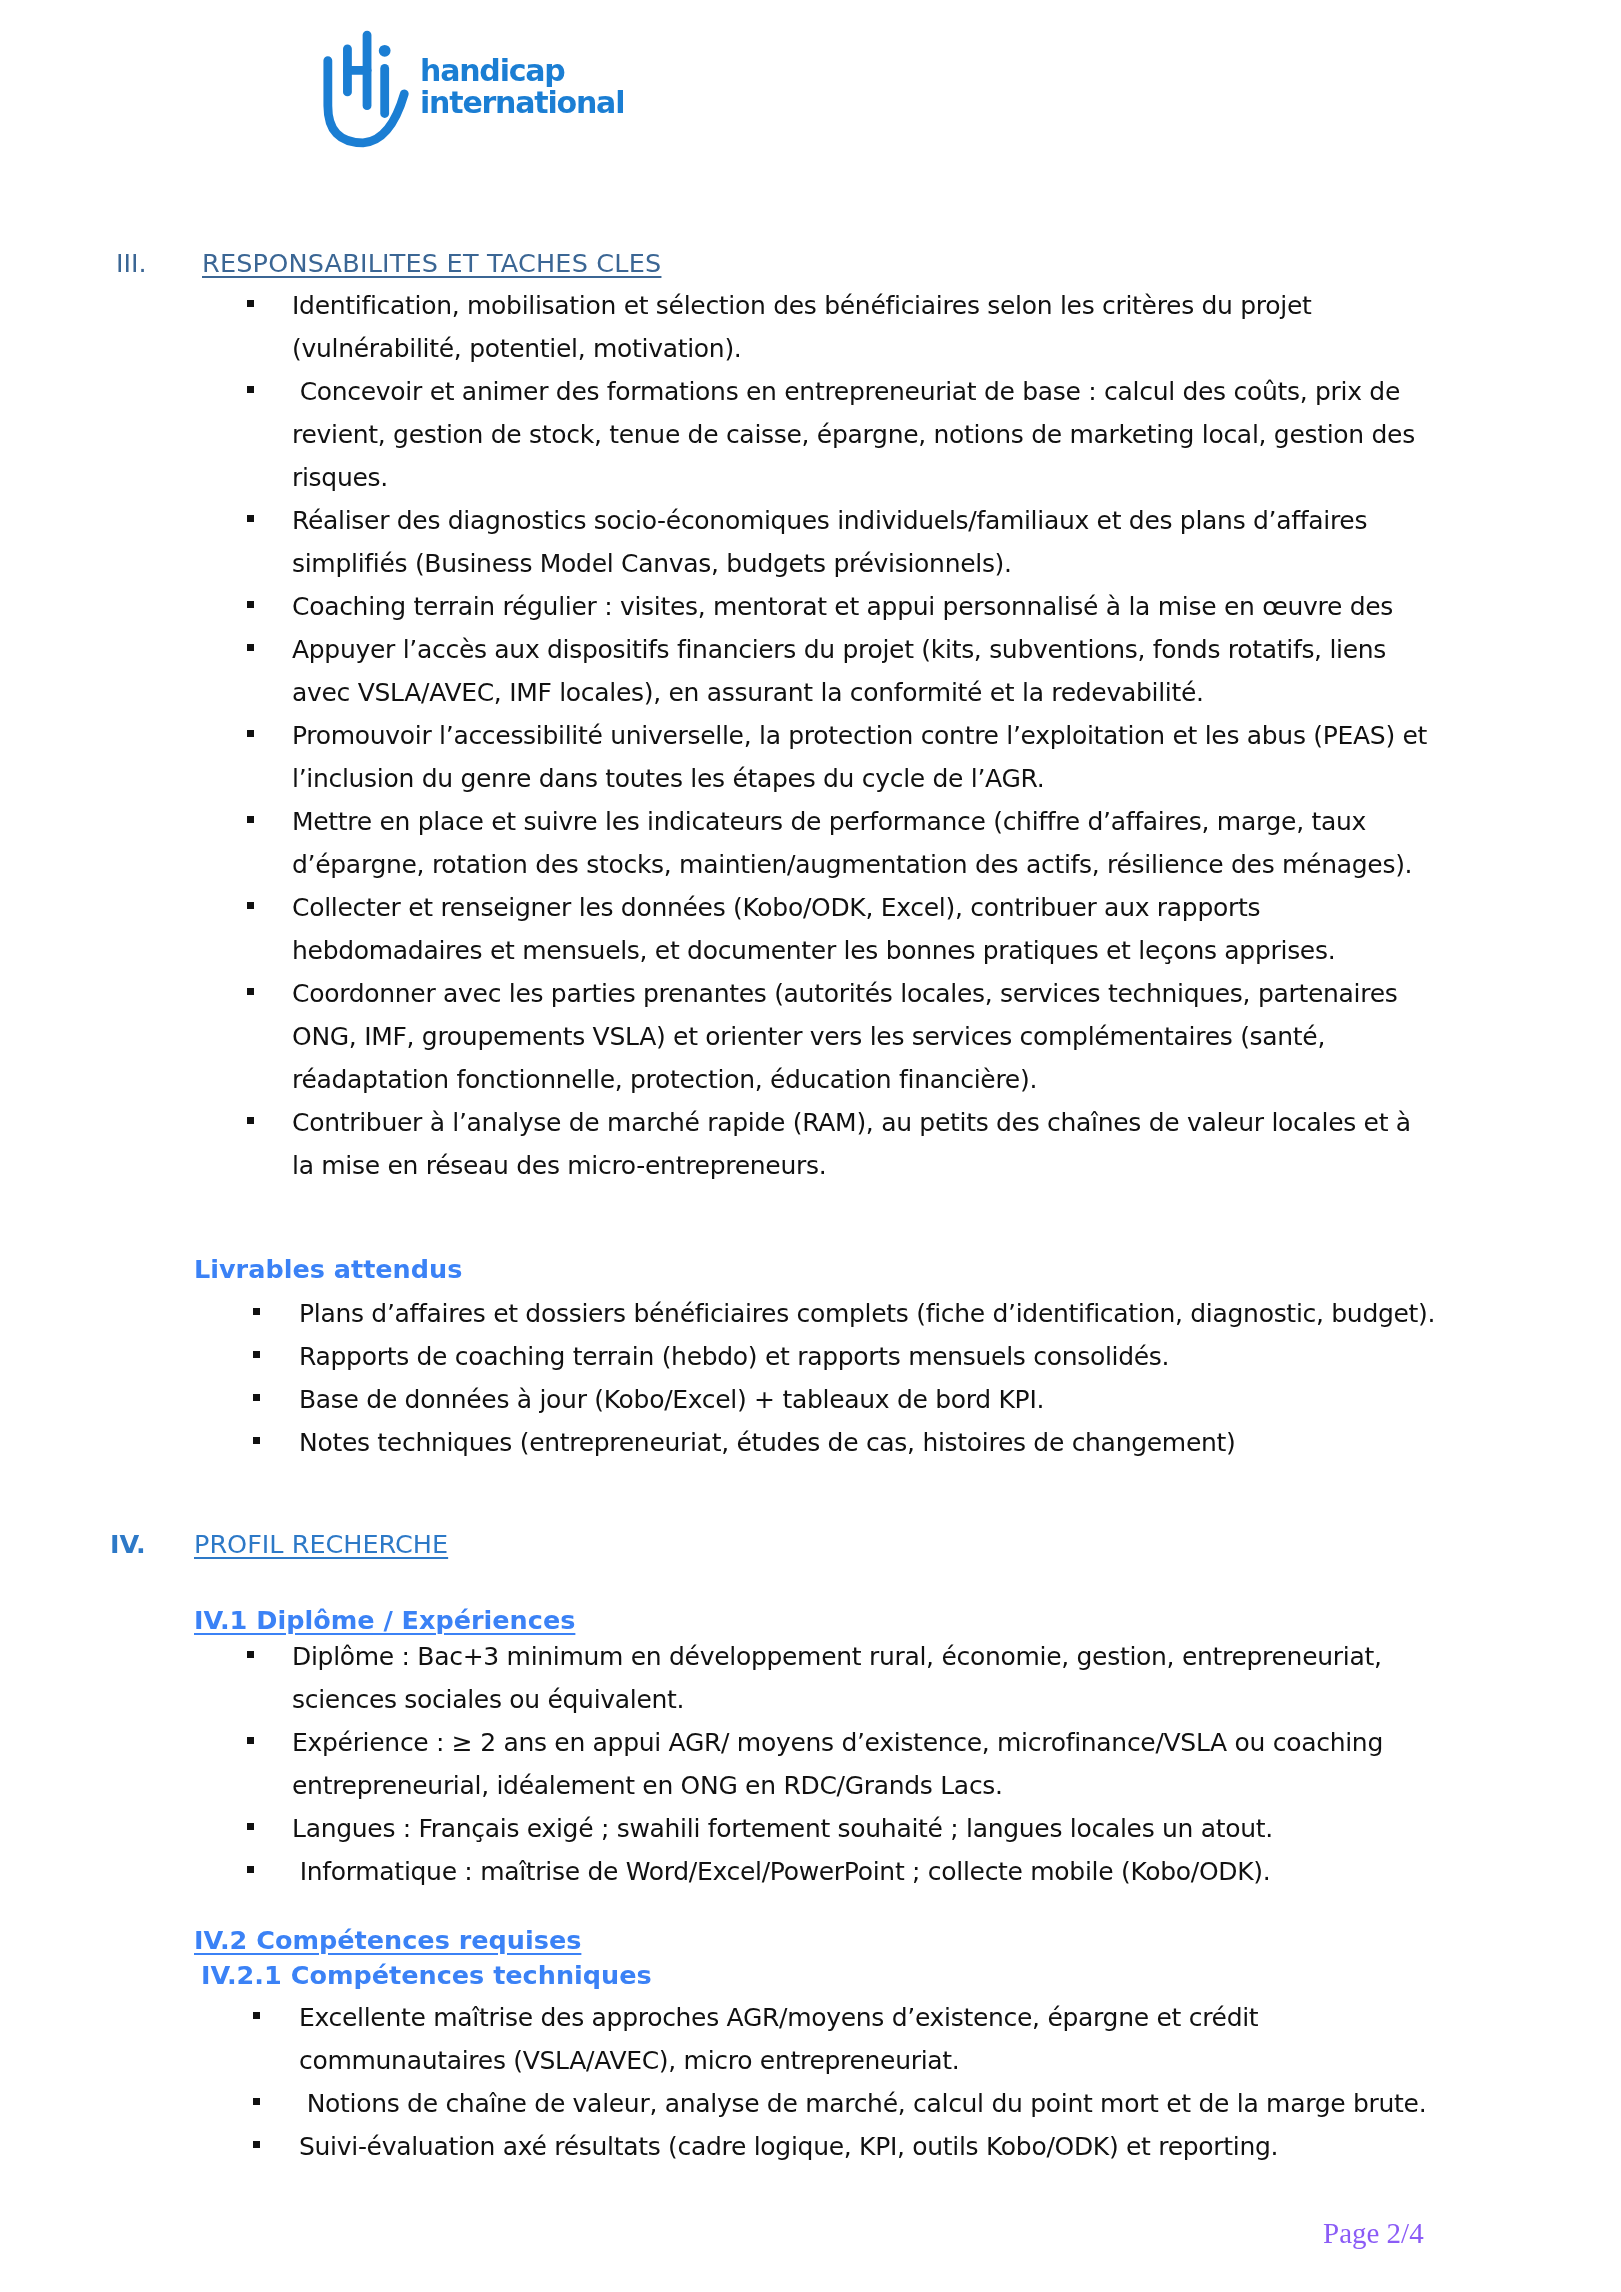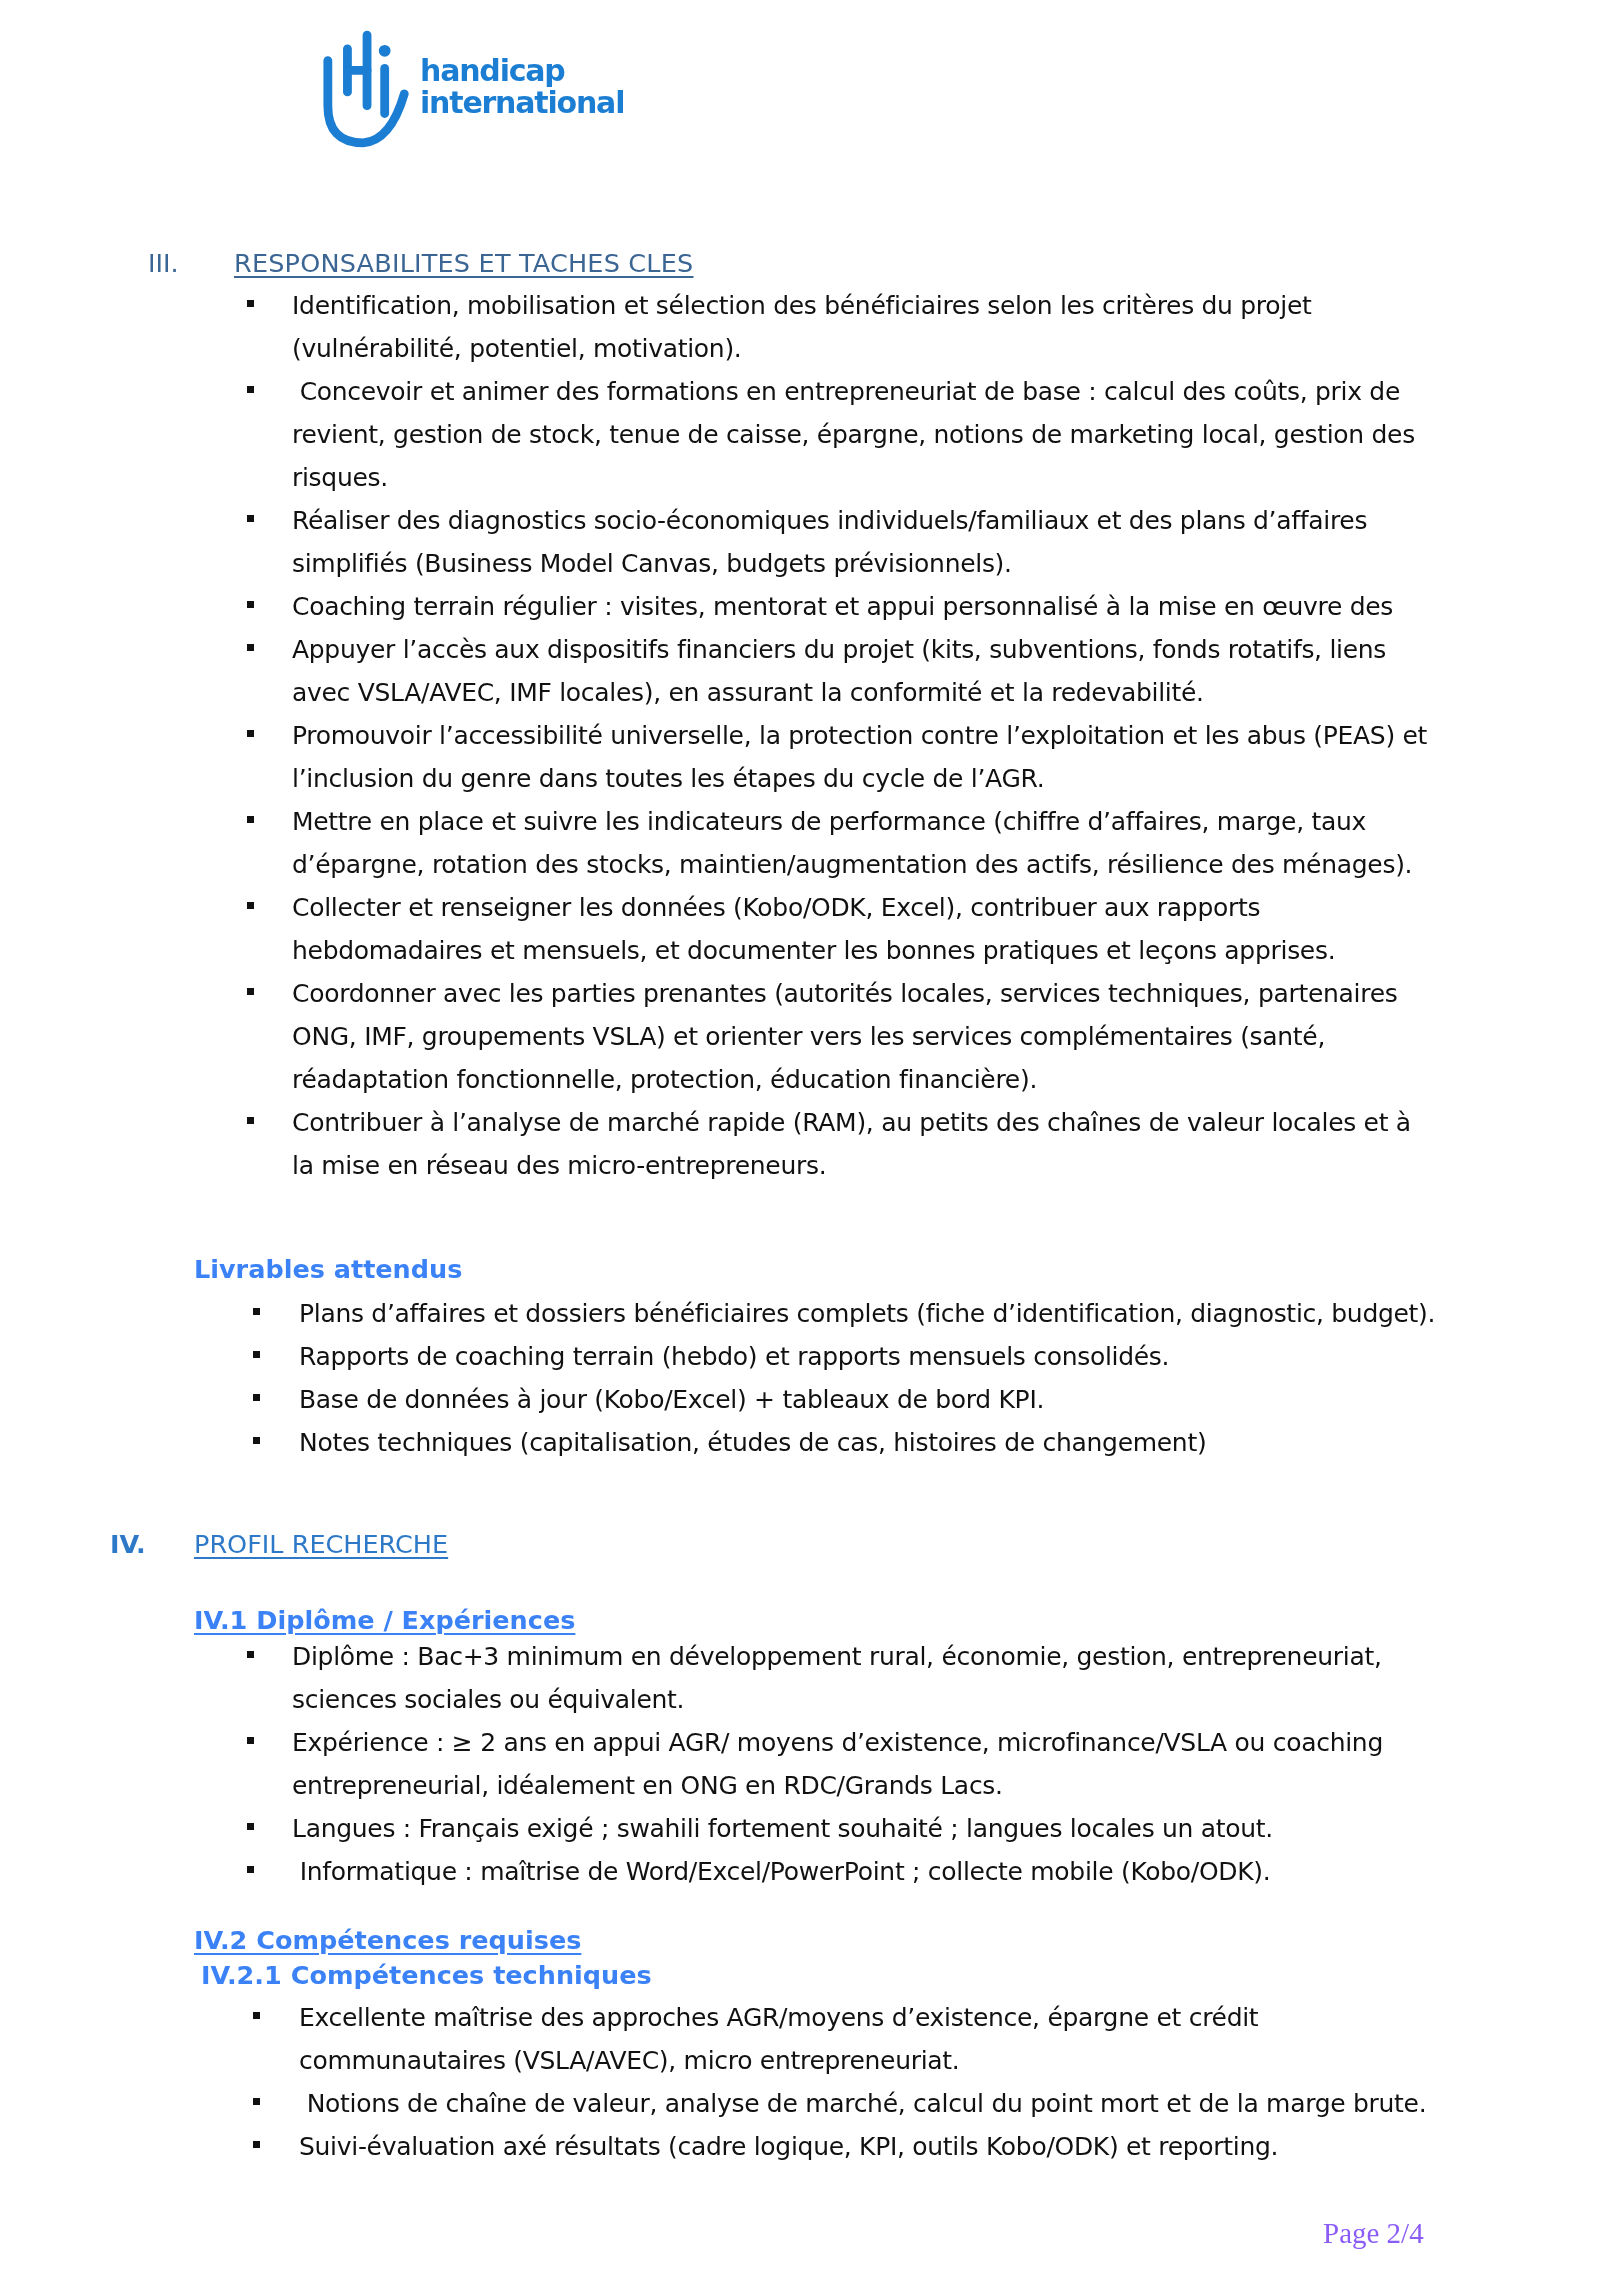--- a/index.html
+++ b/index.html
@@ -8,21 +8,21 @@
   .logo { position: absolute; left: 320px; top: 27.4px; width: 333px; height: 123px; }
   .logo svg { position: absolute; left: 0; top: 0; }
   .logo-text { position: absolute; left: 100px; font-family: "DejaVu Sans", sans-serif;
                font-weight: bold; color: #1b7ed3; font-size: 30px; letter-spacing: -1.2px; line-height: 1; }
   .logo-t1 { top: 29px; }
   .logo-t2 { top: 61px; }
 
   .sec-head { position: absolute; font-size: 25.5px; line-height: 31px; white-space: nowrap; }
   .sec-num { position: absolute; left: 0; top: 0; font-weight: normal; }
   .sec-title { position: absolute; left: 82px; top: 0; text-decoration: underline; text-underline-offset: 3.9px; text-decoration-thickness: 2px; }
-  .h3 { color: #3b6694; margin-left: 32px; }
+  .h3 { color: #3b6694; }
   .h3 .sec-title { font-weight: normal; letter-spacing: 0.2px; }
   .h4 { color: #2d79c7; }
 
   .sub { position: absolute; font-size: 25.5px; line-height: 31px; font-weight: bold; color: #3b82f6; white-space: nowrap; }
   .sub.u { text-decoration: underline; text-underline-offset: 3.9px; text-decoration-thickness: 2px; }
 
   .list { position: absolute; margin: 0; padding: 0; list-style: none; }
   .item { position: relative; font-size: 25px; line-height: 43px; }
   .bullet { position: absolute; width: 6.9px; height: 7.8px; background: #111; top: 15.7px; }
   .line { display: block; white-space: nowrap; letter-spacing: -0.3px; }
@@ -137,21 +137,21 @@
   <li class="item">
       <span class="bullet"></span>
       <span class="line">Rapports de coaching terrain (hebdo) et rapports mensuels consolidés.</span>
     </li>
   <li class="item">
       <span class="bullet"></span>
       <span class="line">Base de données à jour (Kobo/Excel) + tableaux de bord KPI.</span>
     </li>
   <li class="item">
       <span class="bullet"></span>
-      <span class="line">Notes techniques (capitalisation, études de cas, histoires de changement)</span>
+      <span class="line">Notes techniques (entrepreneuriat, études de cas, histoires de changement)</span>
     </li>
 </ul>
 
 <div class="sec-head h4" style="left:110px; top:1529px; width:588px; height:33px; font-weight:bold;">
   <span class="sec-num" style="font-weight:bold;">IV.</span>
   <span class="sec-title" style="left:84px; font-weight:normal;">PROFIL RECHERCHE</span>
 </div>
 
 <div class="sub u" style="left:194px; top:1605px;">IV.1 Diplôme / Expériences</div>
 <ul class="list list-c">

